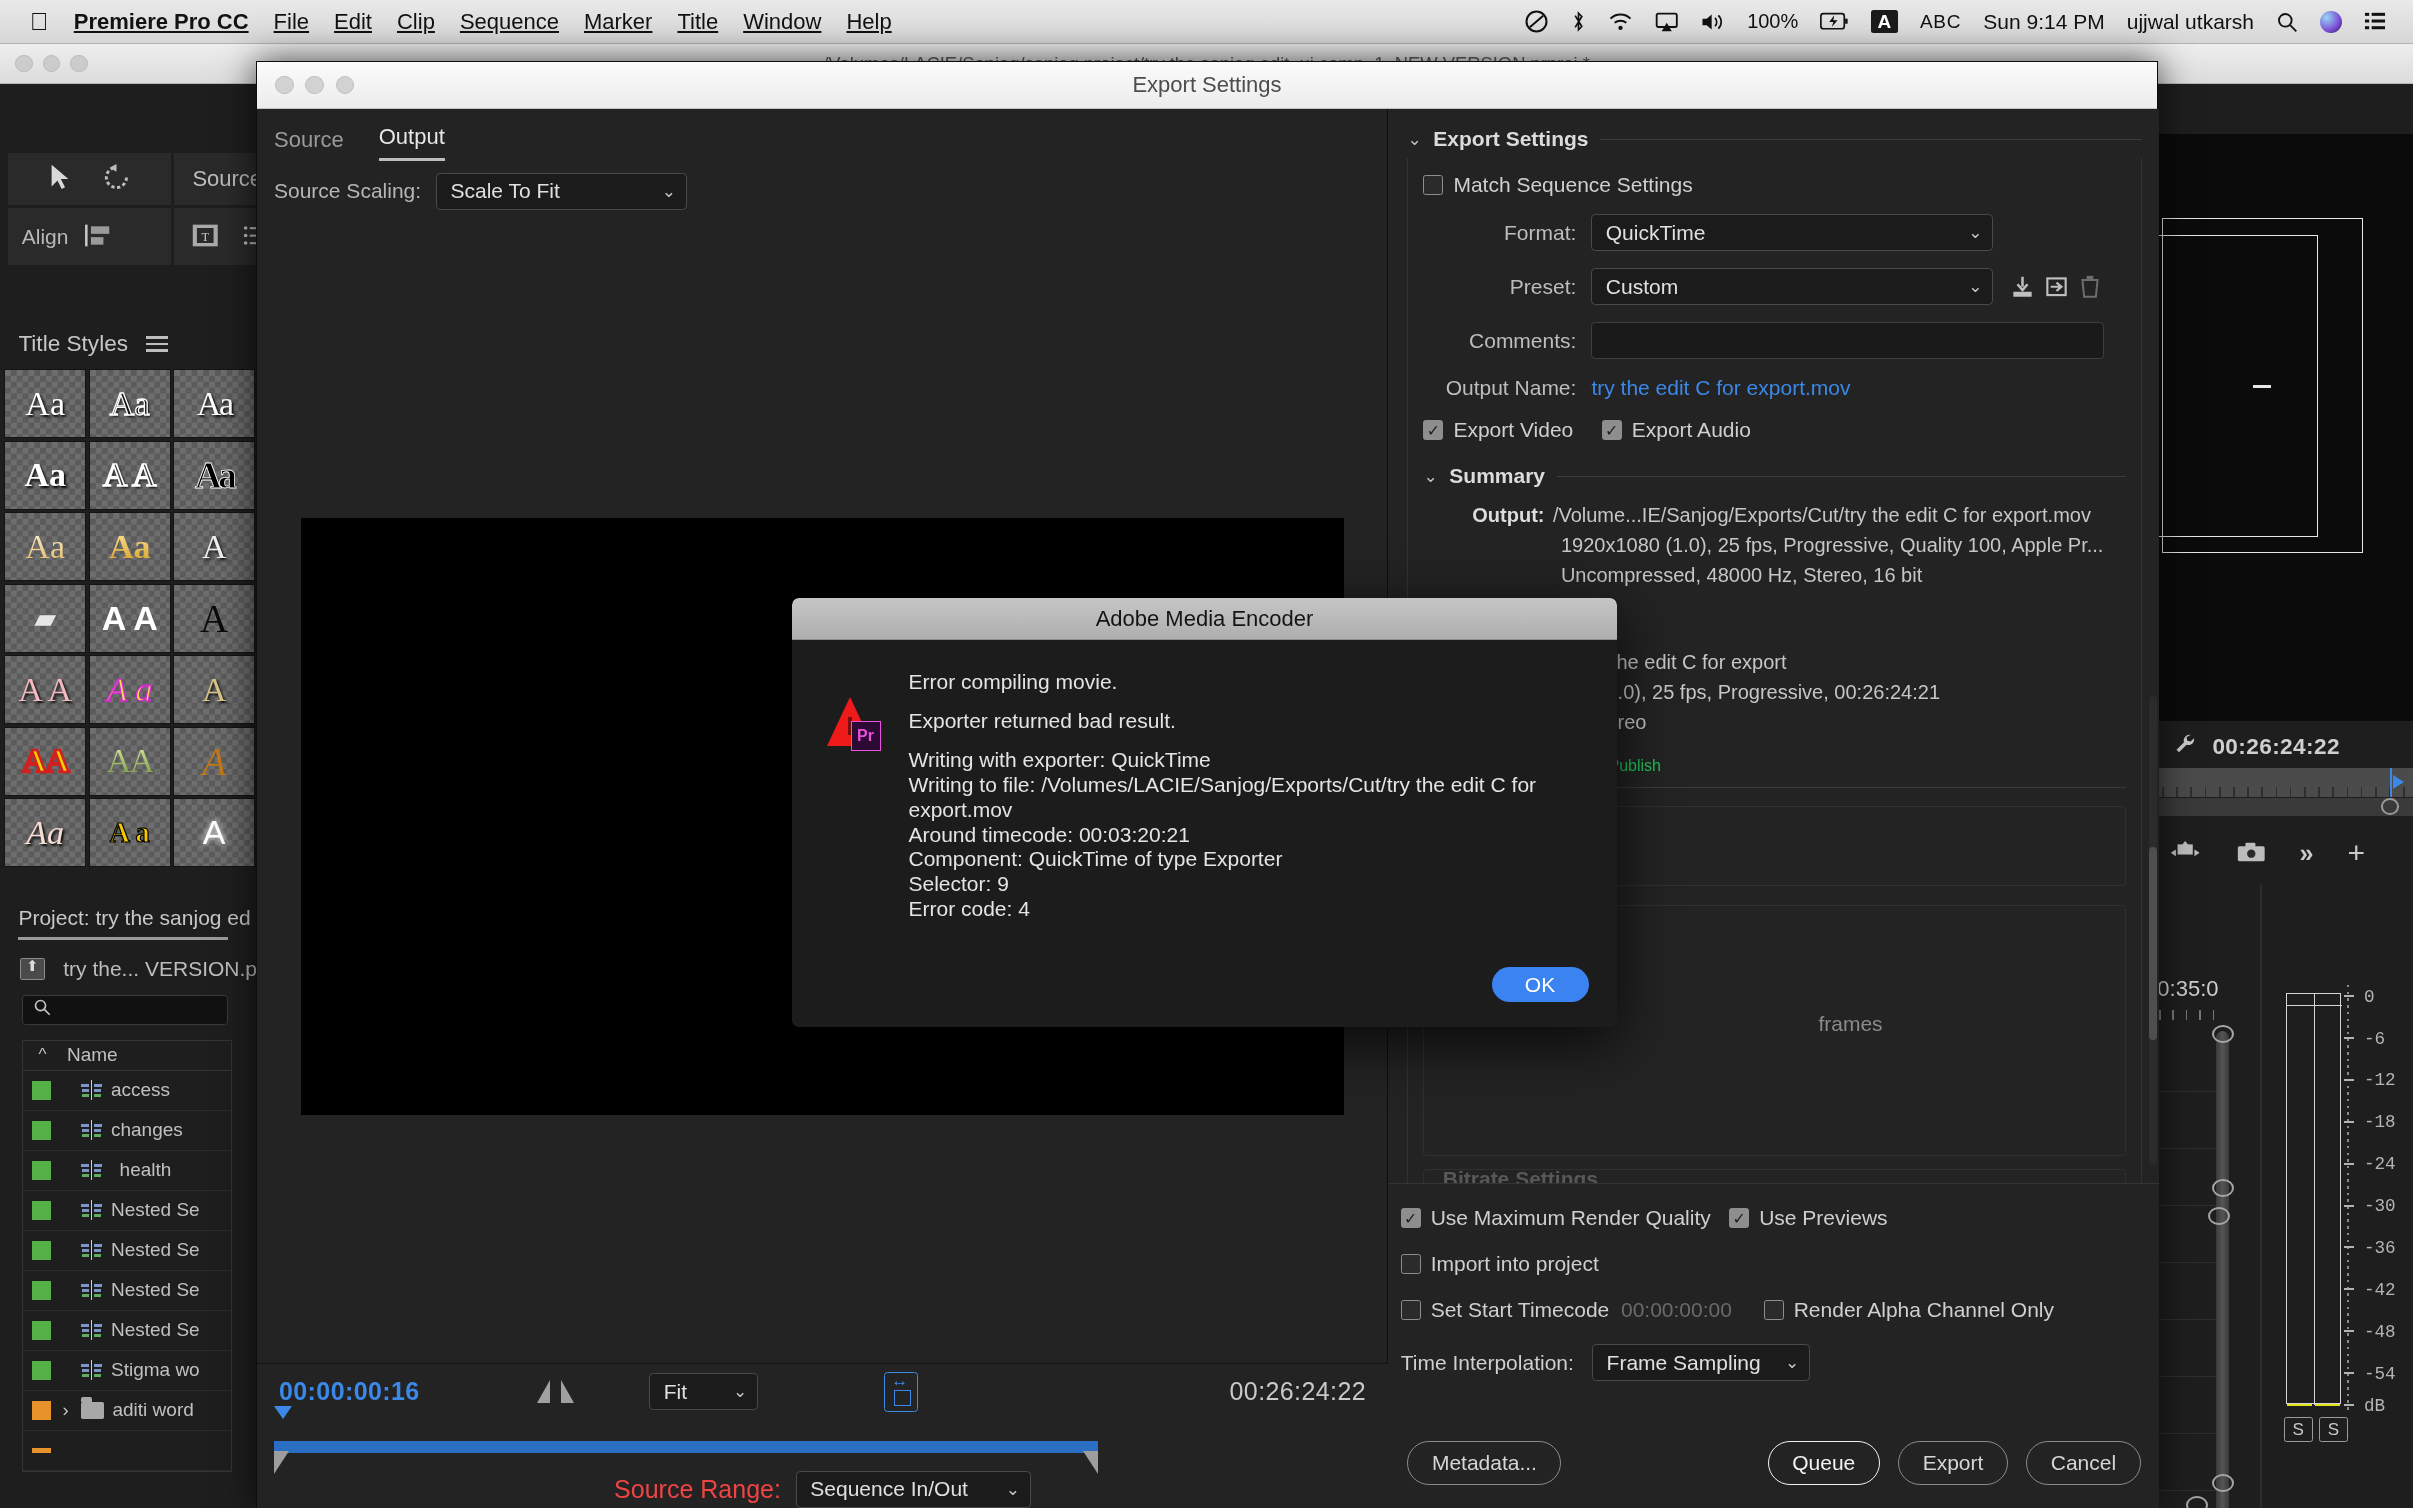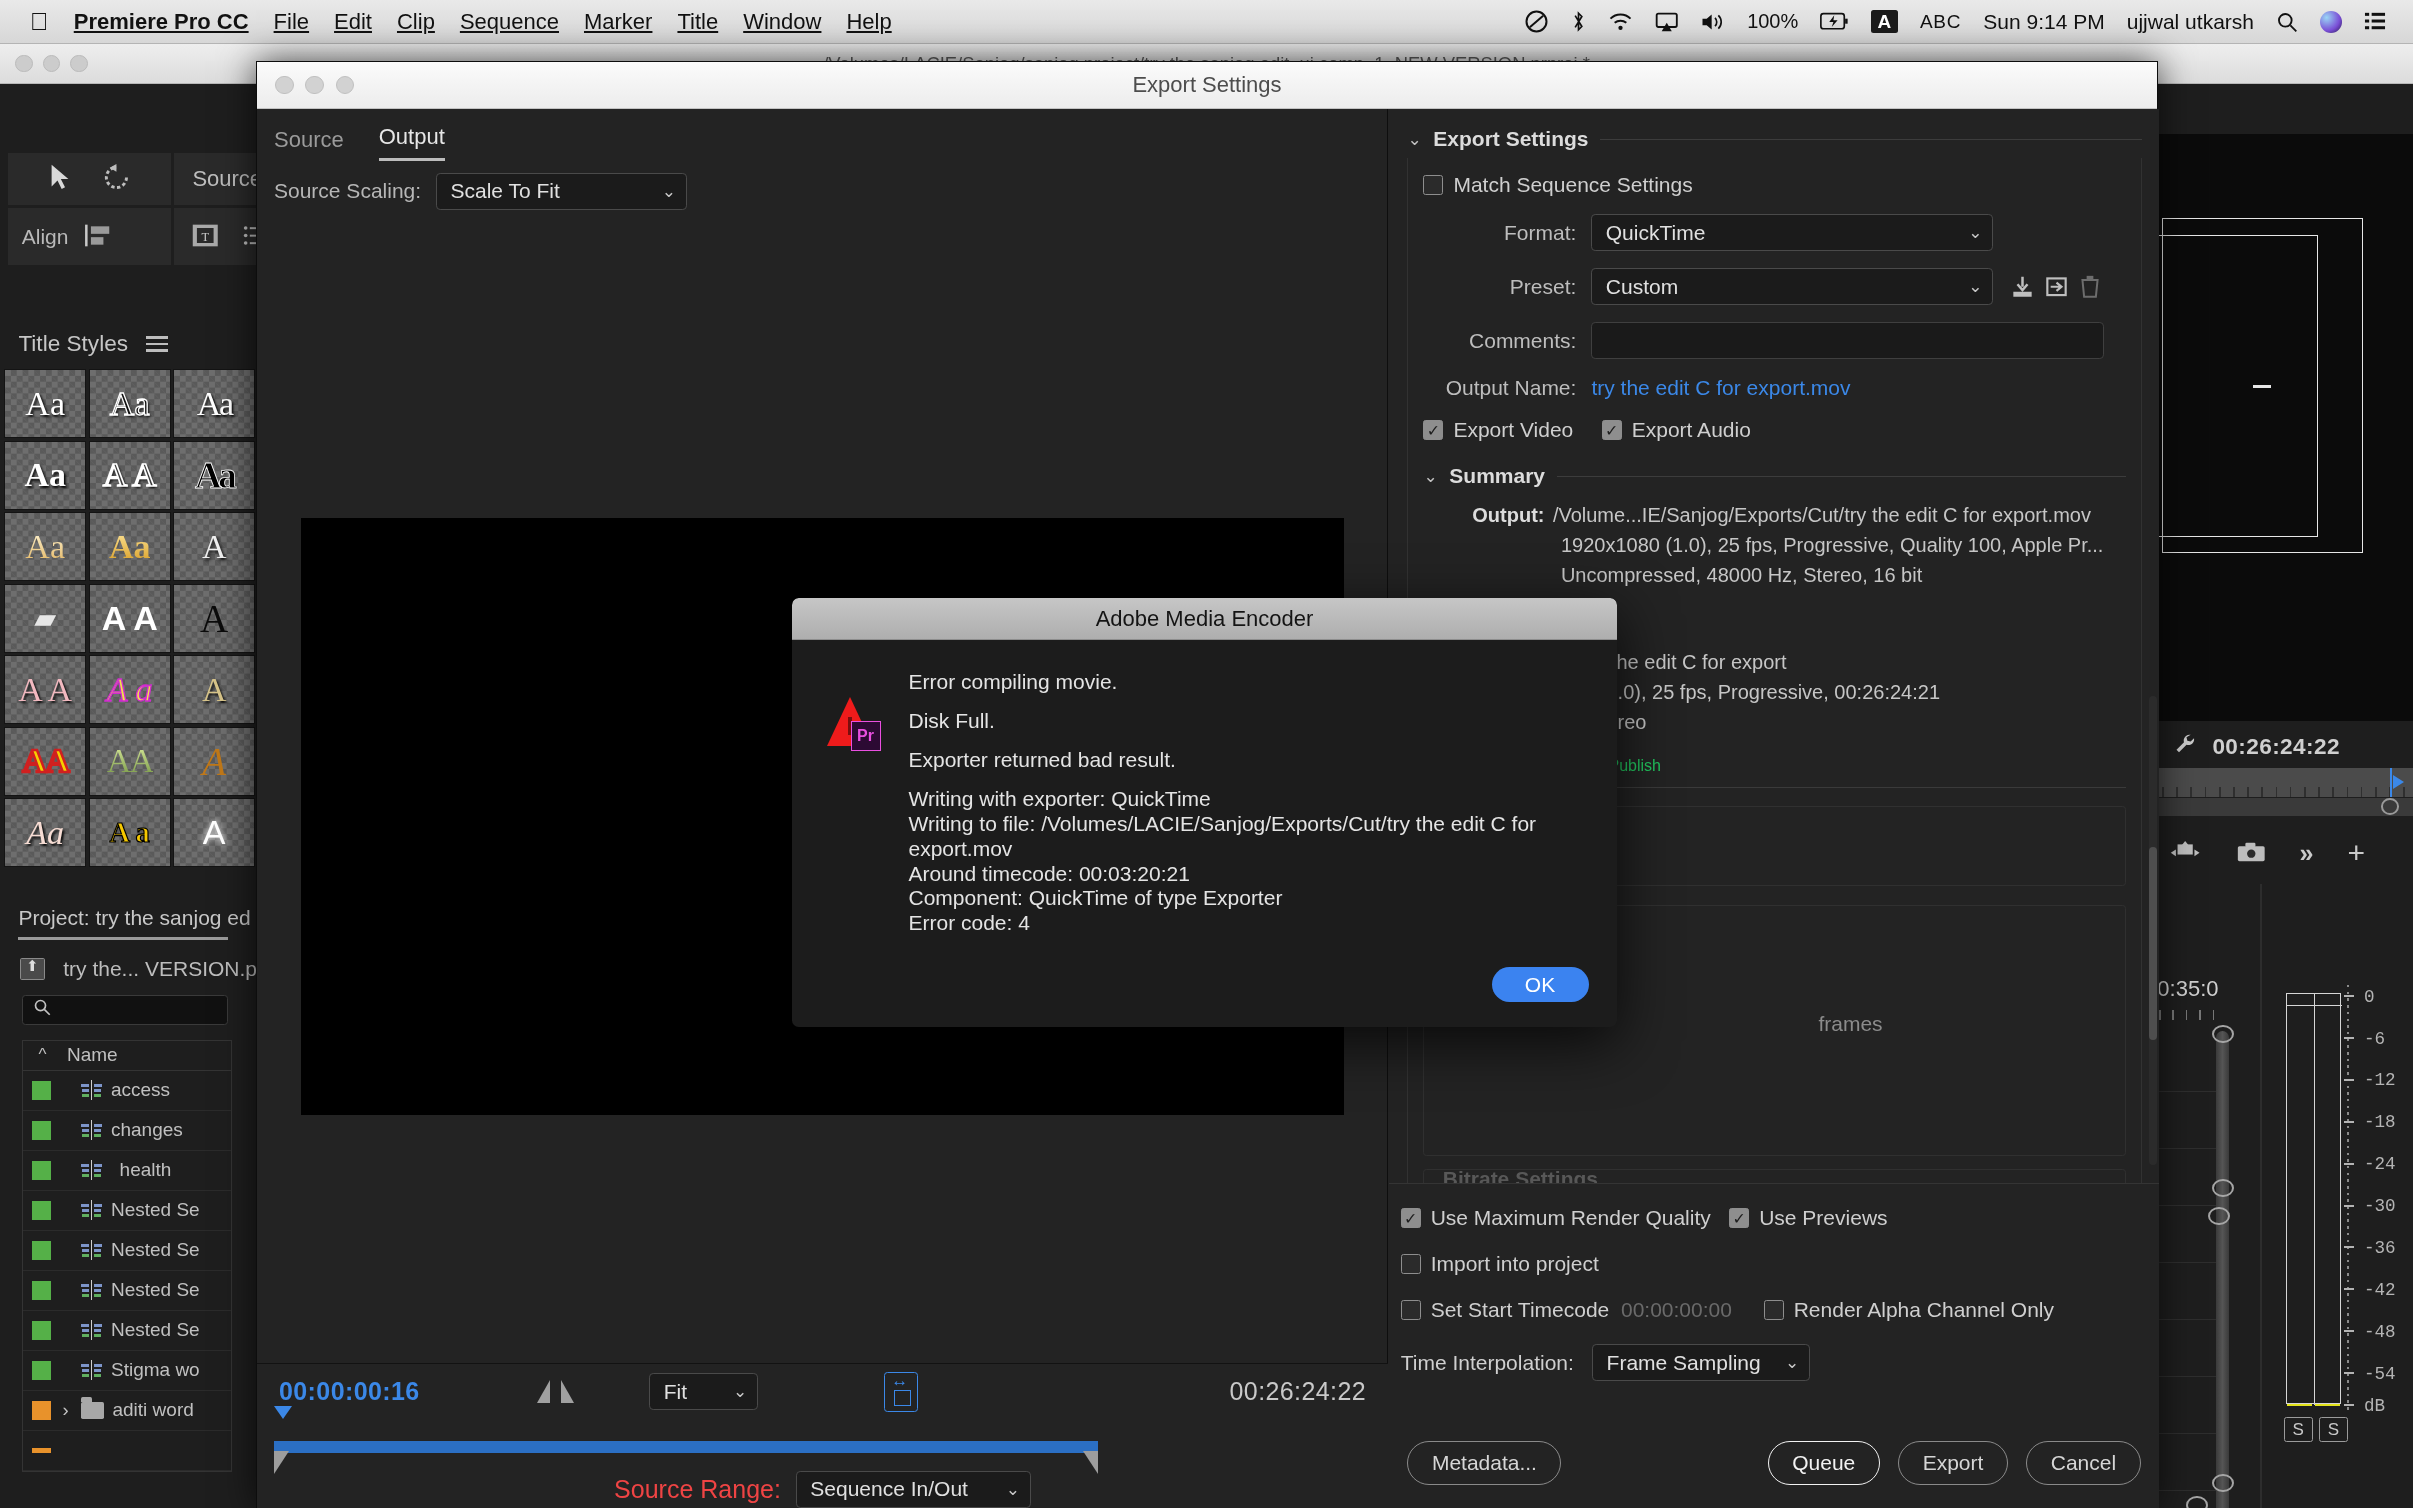--- a/index.html
+++ b/index.html
@@ -995,27 +995,27 @@
         <span>Adobe Media Encoder</span>
       </div>
       <div class="modal-body">
         <span class="pr-badge">
           <span class="pr-tri"></span>
           <span class="pr-bang"></span>
           <span class="pr-box">Pr</span>
         </span>
         <div class="modal-text">
           <div class="blk">Error compiling movie.</div>
-          <div class="blk">Disk Full.</div>
           <div class="blk">Exporter returned bad result.</div>
           <div class="mono">Writing with exporter: QuickTime</div>
           <div class="mono">Writing to file: /Volumes/LACIE/Sanjog/Exports/Cut/try the edit C for</div>
           <div class="mono">export.mov</div>
           <div class="mono">Around timecode: 00:03:20:21</div>
           <div class="mono">Component: QuickTime of type Exporter</div>
+          <div class="mono">Selector: 9</div>
           <div class="mono">Error code: 4</div>
         </div>
         <span class="modal-ok">OK</span>
       </div>
     </div>
 
   </div>
 </div>
 
 

